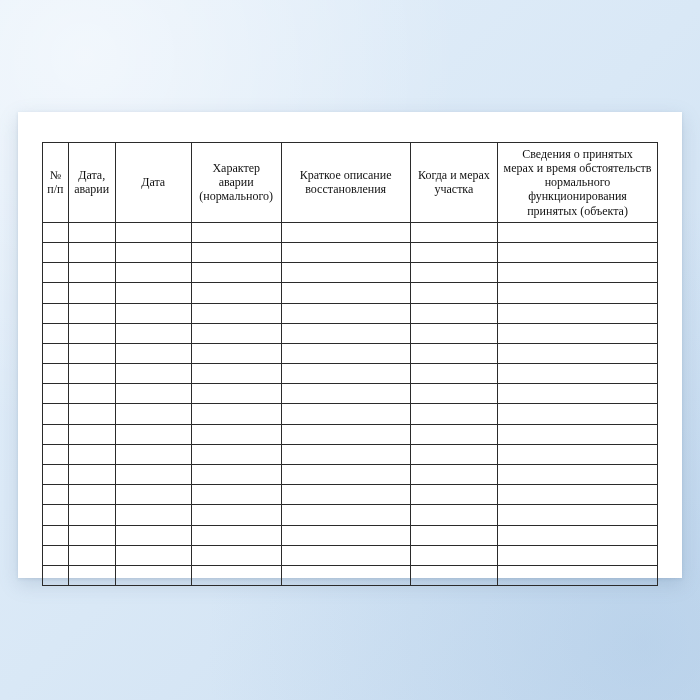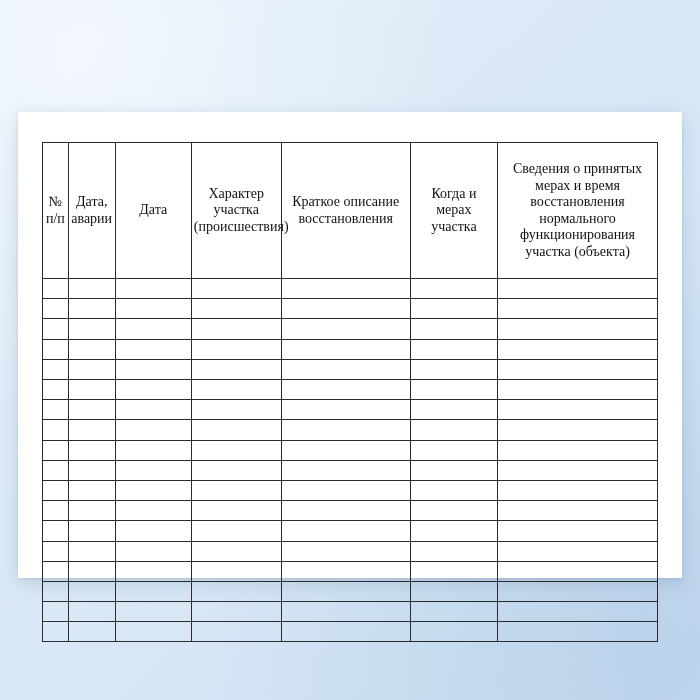--- a/index.html
+++ b/index.html
@@ -49,26 +49,26 @@
     width: 100%;
     table-layout: fixed;
   }
   table.journal th,
   table.journal td {
     border: 1px solid #2b2b2b;
     padding: 0;
   }
   table.journal thead th {
     font-weight: normal;
-    font-size: 14px;
+    font-size: 12px;
     line-height: 1.18;
     text-align: center;
     vertical-align: middle;
     height: 46px;
-    padding: 18px 2px;
+    padding: 4px 2px;
     color: #111;
   }
   table.journal tbody td {
     height: 19.2px;
   }
   col.c-num   { width: 4.2%; }
   col.c-date  { width: 7.6%; }
   col.c-place { width: 12.4%; }
   col.c-char  { width: 14.6%; }
   col.c-desc  { width: 21.0%; }
@@ -98,36 +98,36 @@
               <span>п/п</span>
             </th>
             <th>
               <span>Дата,</span><br>
               <span>аварии</span>
             </th>
             <th>
               <span>Дата</span>
             </th>
             <th>
-              <span>Характер участка</span><br>
-              <span>(происшествия)</span>
+              <span>Характер аварии</span><br>
+              <span>(нормального)</span>
             </th>
             <th>
               <span>Краткое описание</span><br>
               <span>восстановления</span>
             </th>
             <th>
               <span>Когда и мерах</span><br>
               <span>участка</span>
             </th>
             <th>
               <span>Сведения о принятых</span><br>
-              <span>мерах и время восстановления</span><br>
+              <span>мерах и время обстоятельств</span><br>
               <span>нормального функционирования</span><br>
-              <span>участка (объекта)</span>
+              <span>принятых (объекта)</span>
             </th>
           </tr>
         </thead>
         <tbody id="journal-body">
             <tr>
               <td></td>
               <td></td>
               <td></td>
               <td></td>
               <td></td>

